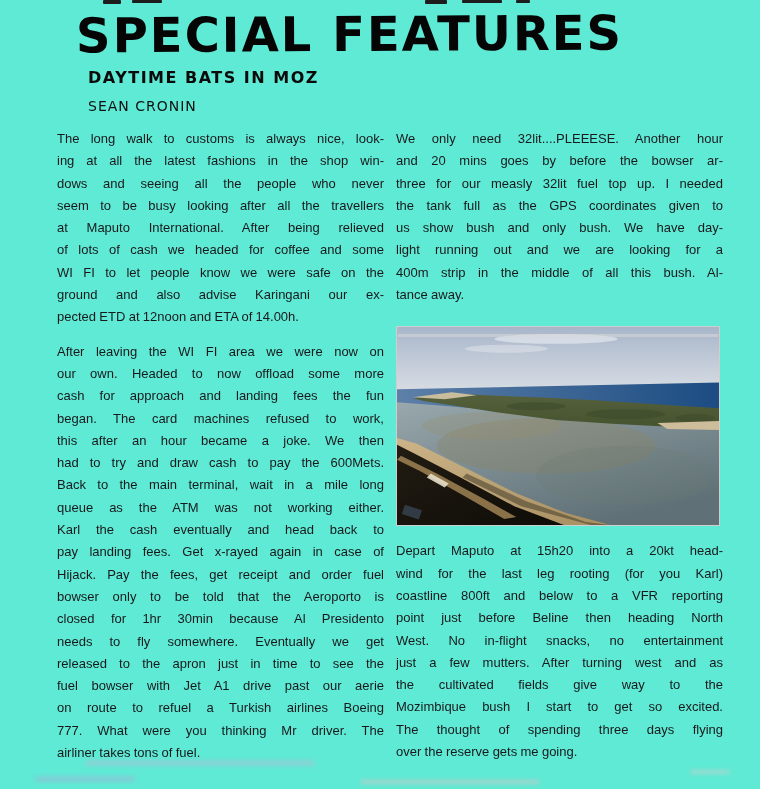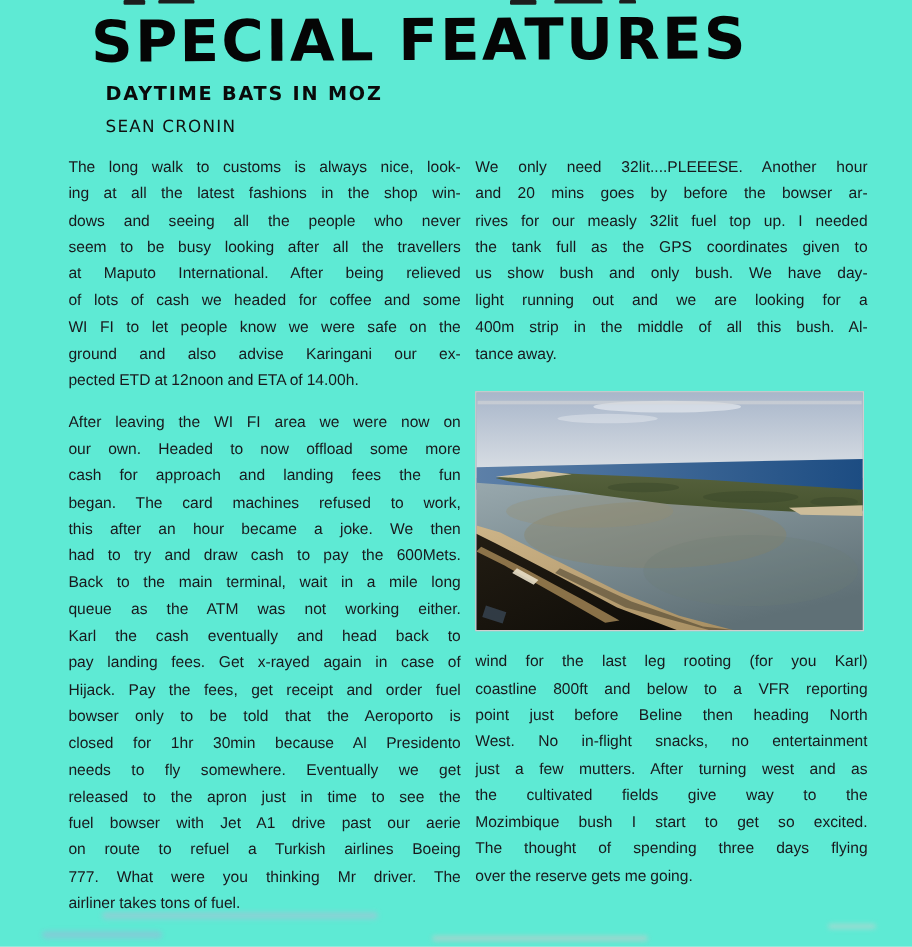--- a/index.html
+++ b/index.html
@@ -93,21 +93,21 @@
         <div class="line">on route to refuel a Turkish airlines Boeing</div>
         <div class="line">777. What were you thinking Mr driver. The</div>
         <div class="line line-last">airliner takes tons of fuel.</div>
       </div>
   </div>
 
   <div class="col col-right">
     <div class="para">
         <div class="line">We only need 32lit....PLEEESE. Another hour</div>
         <div class="line">and 20 mins goes by before the bowser ar-</div>
-        <div class="line">rives for our measly 32lit fuel top up. I needed</div>
+        <div class="line">three for our measly 32lit fuel top up. I needed</div>
         <div class="line">the tank full as the GPS coordinates given to</div>
         <div class="line">us show bush and only bush. We have day-</div>
         <div class="line">light running out and we are looking for a</div>
         <div class="line">400m strip in the middle of all this bush. Al-</div>
         <div class="line line-last">tance away.</div>
       </div>
 
     <figure class="photo">
       <svg viewBox="0 0 324 200" preserveAspectRatio="none">
         <defs>
@@ -160,20 +160,21 @@
         <polygon points="70,148 130,176 190,197 215,200 195,200 125,181 66,152" fill="#4c4430" opacity="0.6"></polygon>
 
         <polygon points="0,119 16,127 62,151 118,181 168,200 0,200" fill="url(#gCockpit)"></polygon>
         <polygon points="4,130 40,148 88,174 120,192 108,194 70,172 24,146 0,134" opacity="0.8" fill="#a88a58"></polygon>
         <polygon points="34,148 52,158 48,162 30,152" fill="#e8dfc8" opacity="0.9"></polygon>
         <rect x="6" y="182" width="18" height="10" fill="#3c4c5c" opacity="0.7" transform="rotate(18 15 187)"></rect>
       </svg>
     </figure>
 
     <div class="para">
+        <div class="line">Depart Maputo at 15h20 into a 20kt head-</div>
         <div class="line">wind for the last leg rooting (for you Karl)</div>
         <div class="line">coastline 800ft and below to a VFR reporting</div>
         <div class="line">point just before Beline then heading North</div>
         <div class="line">West. No in-flight snacks, no entertainment</div>
         <div class="line">just a few mutters. After turning west and as</div>
         <div class="line">the cultivated fields give way to the</div>
         <div class="line">Mozimbique bush I start to get so excited.</div>
         <div class="line">The thought of spending three days flying</div>
         <div class="line line-last">over the reserve gets me going.</div>
       </div>

